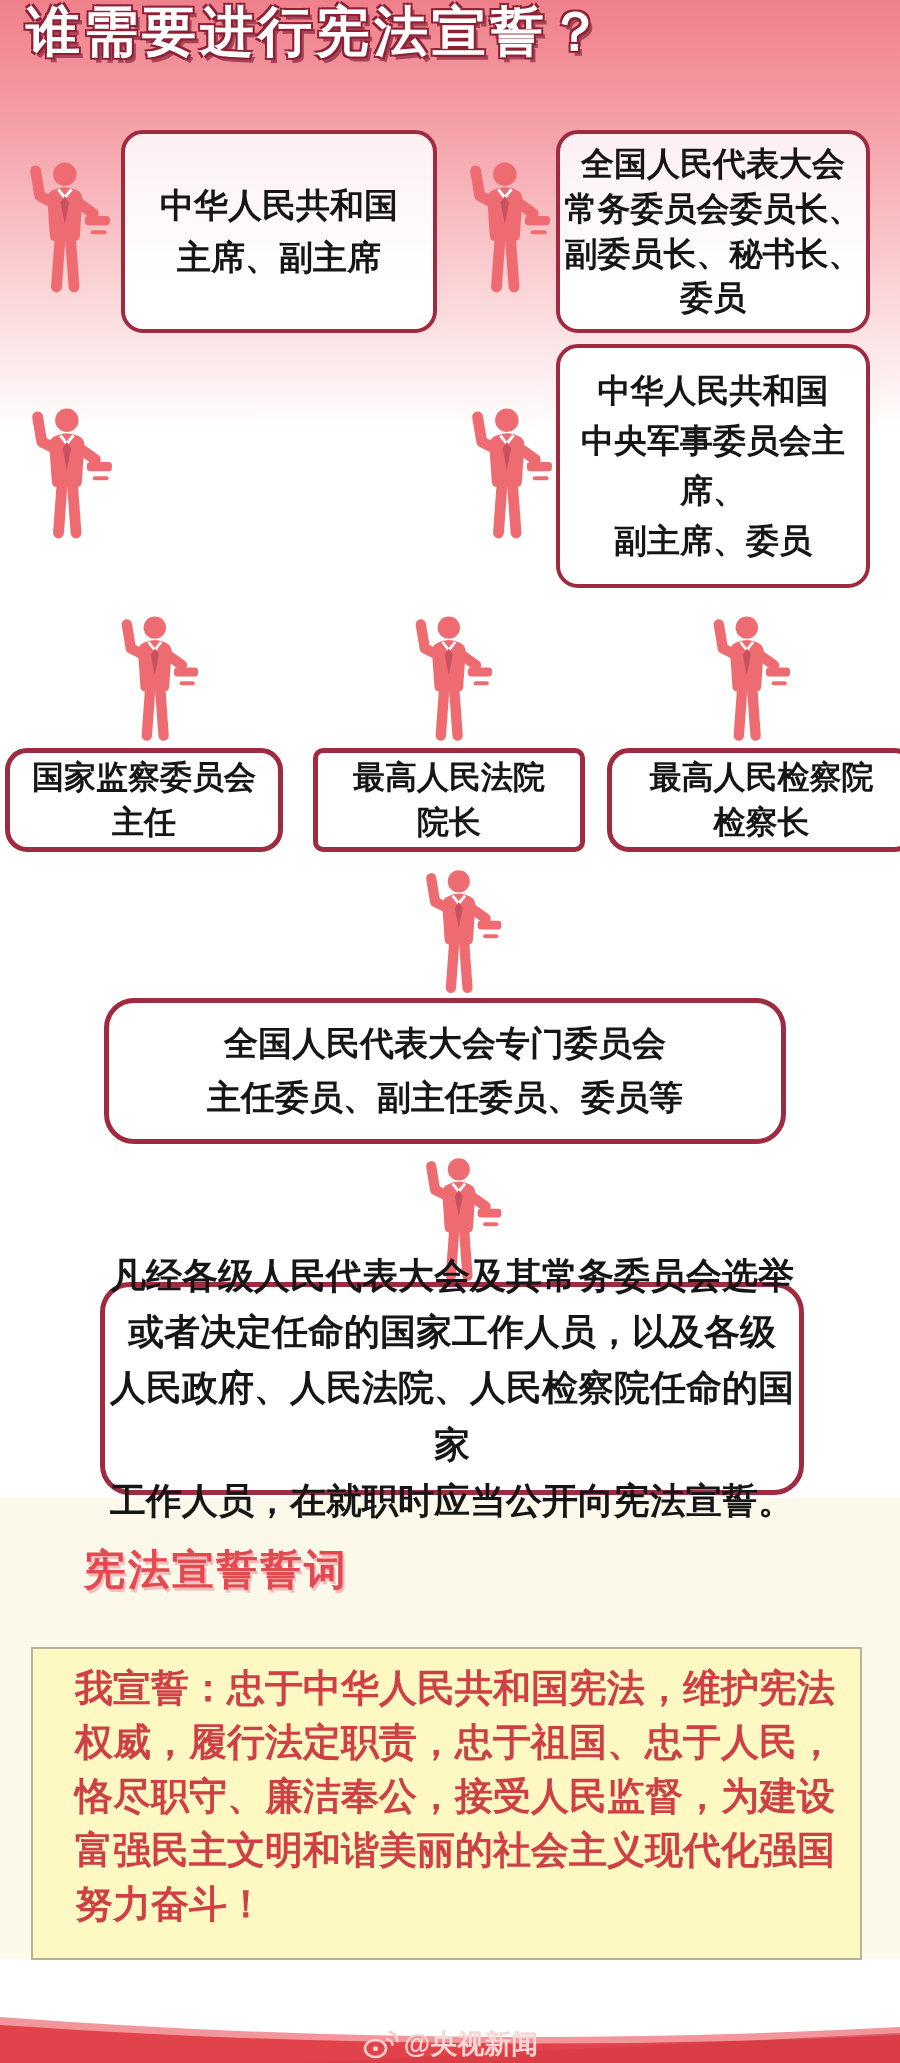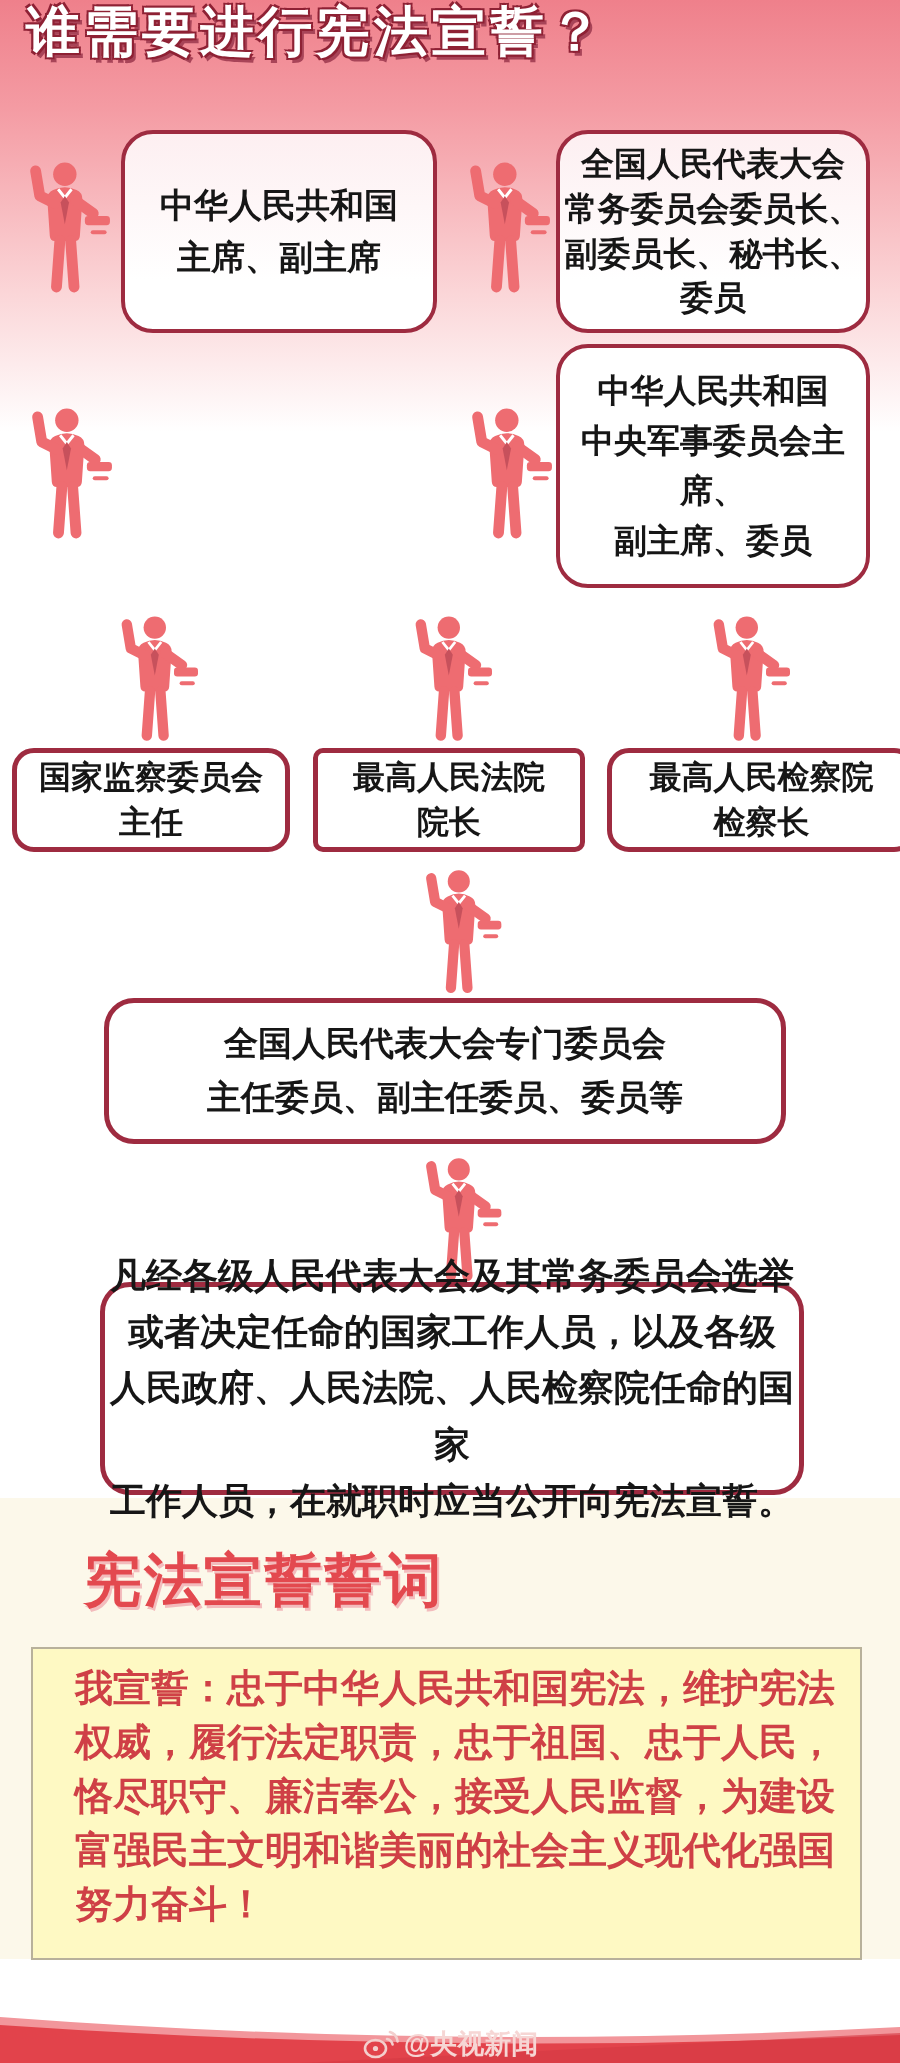--- a/index.html
+++ b/index.html
@@ -32,45 +32,45 @@
   .p-r2a{left:18px;  top:406px; width:96px;height:142px;}
   .p-r2b{left:458px; top:406px; width:96px;height:142px;}
   .p-r3a{left:108px; top:614px; width:92px;height:136px;}
   .p-r3b{left:402px; top:614px; width:92px;height:136px;}
   .p-r3c{left:700px; top:614px; width:92px;height:136px;}
   .p-r4 {left:412px; top:868px; width:92px;height:134px;}
   .p-r5 {left:412px; top:1156px;width:92px;height:134px;}
   
   .fbox{
     position:absolute;box-sizing:border-box;background:#ffffff;
-    border:4px solid #9e2b40;border-radius:32px;
+    border:4px solid #9e2b40;border-radius:22px;
     display:flex;align-items:center;justify-content:center;text-align:center;
   }
   .fbox-text{white-space:pre-line;font-weight:600;color:#161616;}
   .b-r1a{left:121px;top:130px;width:316px;height:203px;background:linear-gradient(180deg,#fdeff1,#ffffff 75%);}
   .b-r1b{left:556px;top:130px;width:314px;height:203px;background:linear-gradient(180deg,#fdeff1,#ffffff 75%);}
   .b-r1a .fbox-text{font-size:34px;line-height:1.52;}
   .b-r1b .fbox-text{font-size:33px;line-height:1.36;}
   .b-r2a{left:121px;top:346px;width:311px;height:242px;}
   .b-r2b{left:556px;top:344px;width:314px;height:244px;}
   .b-r2a .fbox-text{font-size:33px;line-height:1.42;}
   .b-r2b .fbox-text{font-size:33px;line-height:1.52;}
-  .b-r3a{left:12px; top:748px;width:278px;height:104px;border-width:5px;border-radius:22px;font-family:Liberation Serif, serif;}
+  .b-r3a{left:5px; top:748px;width:278px;height:104px;border-width:5px;border-radius:22px;font-family:Liberation Serif, serif;}
   .b-r3b{left:313px;top:748px;width:272px;height:104px;border-width:5px;border-radius:10px;}
   .b-r3c{left:607px;top:748px;width:309px;height:104px;border-width:5px;border-radius:22px;}
   .b-r3a .fbox-text,.b-r3b .fbox-text,.b-r3c .fbox-text{font-size:32px;line-height:1.42;}
   .b-r4{left:104px;top:998px;width:682px;height:146px;border-width:5px;border-radius:30px;}
   .b-r4 .fbox-text{font-size:34px;line-height:1.6;}
   .b-r5{left:100px;top:1282px;width:704px;height:213px;border-width:5px;border-radius:30px;}
   .b-r5 .fbox-text{font-size:36px;line-height:1.56;}
   
   .oath-heading{
     position:absolute;left:84px;top:1542px;margin:0;
     font-family:"Liberation Sans","DejaVu Sans",sans-serif;
-    font-size:58px;font-weight:900;letter-spacing:2px;color:#e3494f;
+    font-size:42px;font-weight:900;letter-spacing:2px;color:#e3494f;
     text-shadow:2px 3px 0 #f3bcbd;white-space:nowrap;
   }
   .oath-panel{
     position:absolute;left:31px;top:1647px;width:831px;height:313px;
     box-sizing:border-box;background:#fef9c3;border:2px solid #b8b19b;
   }
   .oath-text{
     position:absolute;left:42px;top:12px;width:770px;
     font-size:38px;line-height:54px;font-weight:700;color:#cf4046;
     white-space:pre-line;text-align:left;

